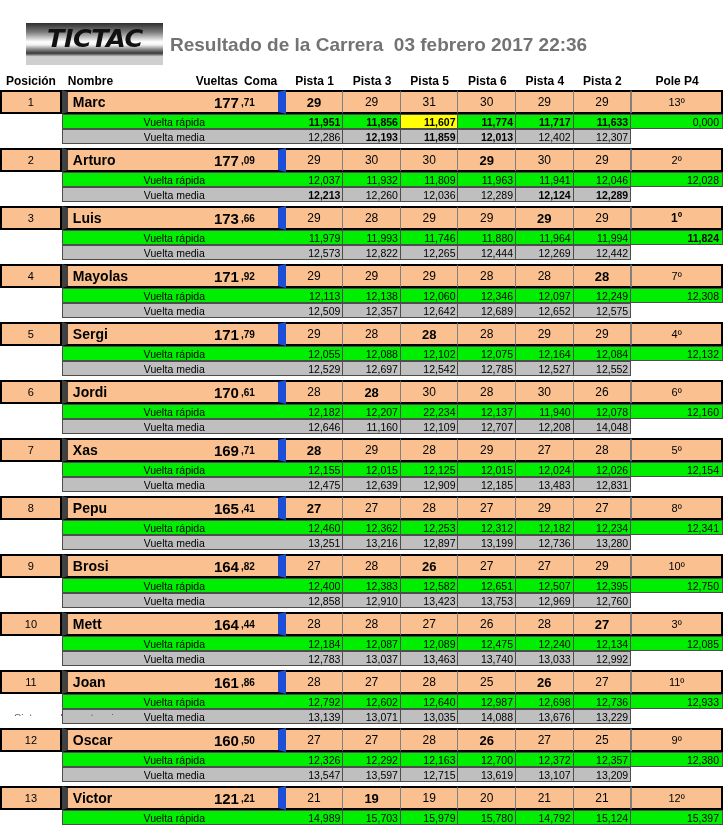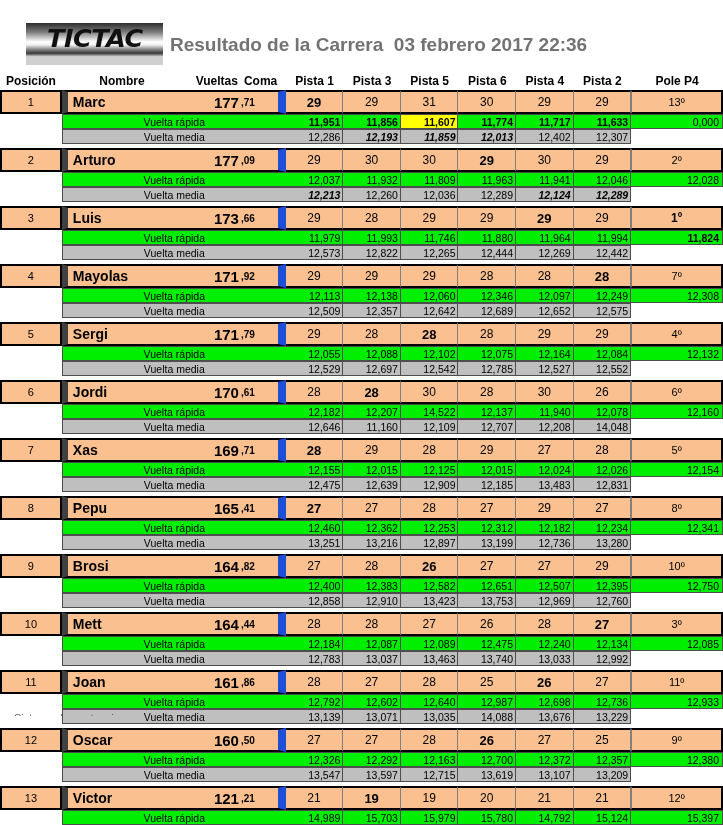--- a/index.html
+++ b/index.html
@@ -91,21 +91,21 @@
   .hdr td {
     height: 18px;
     font-size: 12px;
     font-weight: bold;
     color: #000;
     text-align: center;
     background: #ffffff;
     white-space: nowrap;
   }
   .hdr td.h-pos   { text-align: center; }
-  .hdr td.h-name  { text-align: center; padding-left: 6px; }
+  .hdr td.h-name  { text-align: left; padding-left: 6px; }
   .hdr td.h-vue   { text-align: right; padding-right: 2px; }
   .hdr td.h-coma  { text-align: left; padding-left: 4px; }
 
   
   tr.main td {
     height: 20px;
     background: #fac090;
     border-top: 2px solid #000;
     border-bottom: 2px solid #000;
     font-size: 12px;
@@ -195,21 +195,21 @@
   }
   tr.avg td.label {
     text-align: center;
     border-left: 1px solid #4d4d4d;
   }
   tr.avg td.val {
     text-align: right;
     padding-right: 2px;
     border-right: 1px solid #4d4d4d;
   }
-  tr.avg td.val.bold { font-weight: bold; font-style: italic; }
+  tr.avg td.val.bold { font-weight: bold; }
   tr.avg td.pole {
     background: #ffffff;
     border: none;
   }
 
   
   tr.spacer td {
     height: 4px;
     background: #ffffff;
     border: none;
@@ -472,21 +472,21 @@
         <td class="trk">28</td>
         <td class="trk">30</td>
         <td class="trk">26</td>
         <td class="pole">6º</td>
       </tr>
       <tr class="fast">
         <td class="blank"></td>
         <td class="label" colspan="3">Vuelta rápida</td>
         <td class="val">12,182</td>
         <td class="val">12,207</td>
-        <td class="val">14,522</td>
+        <td class="val">22,234</td>
         <td class="val">12,137</td>
         <td class="val">11,940</td>
         <td class="val">12,078</td>
         <td class="pole">12,160</td>
       </tr>
       <tr class="avg">
         <td class="blank"></td>
         <td class="label" colspan="3">Vuelta media</td>
         <td class="val">12,646</td>
         <td class="val">11,160</td>

